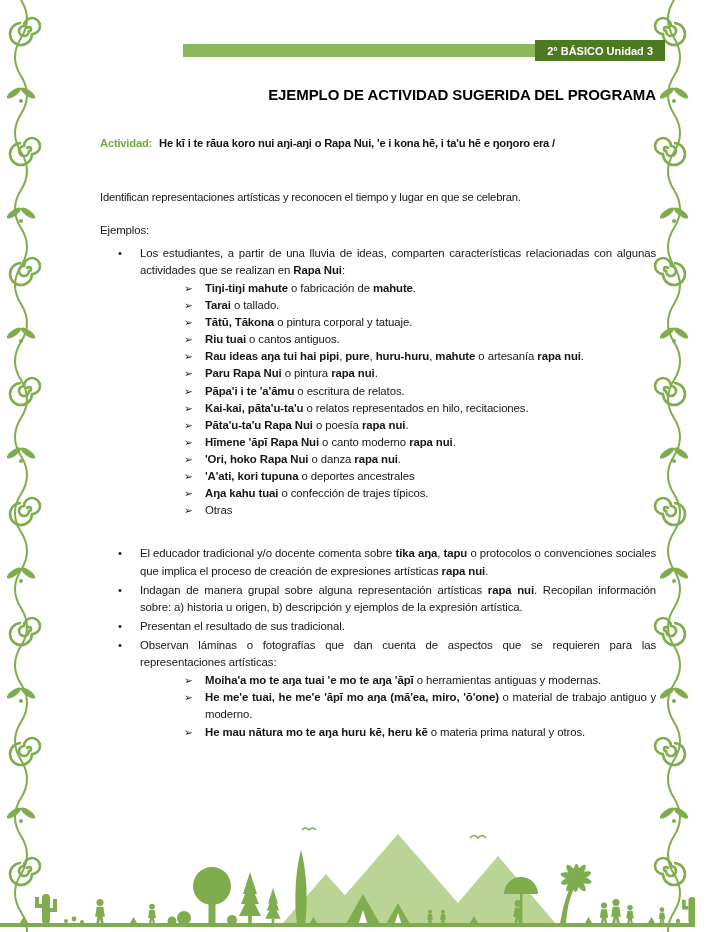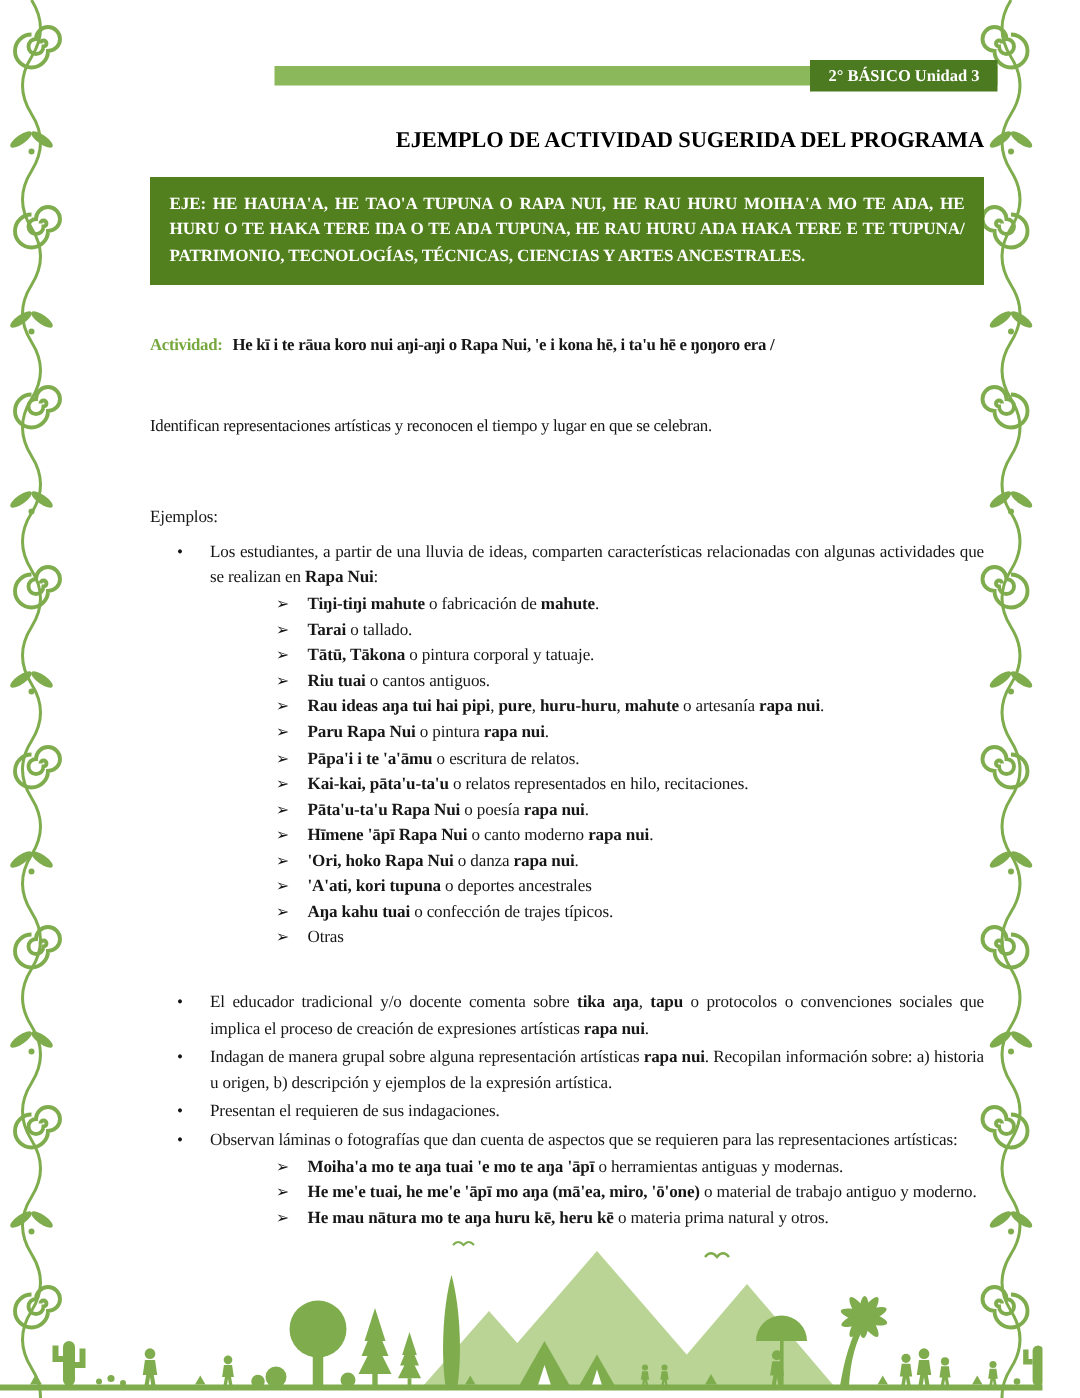--- a/index.html
+++ b/index.html
@@ -1,32 +1,32 @@
 <!DOCTYPE html>
 <html><head>
 <meta charset="utf-8">
 <style>
   html,body{margin:0;padding:0;background:#fff;}
   .page{position:relative;width:695px;height:932px;background:#fff;overflow:hidden;
-        font-family:Liberation Serif, serif;color:#161616;}
+        font-family:Liberation Sans, sans-serif;color:#161616;}
   .border{position:absolute;top:0;height:932px;width:44px;}
   .border-left{left:0;}
   .border-right{right:0;transform:scaleX(-1);}
   .header-bar{position:absolute;left:183px;right:30px;top:44px;height:13px;background:#8cb85c;}
   .badge{position:absolute;right:30px;top:40px;height:21px;background:#4c7a20;color:#fff;
          font-size:11px;font-weight:bold;display:flex;align-items:center;padding:0 12px;}
   .content{position:absolute;left:100px;width:556px;top:86px;letter-spacing:-0.1px;}
   .title{text-align:right;font-weight:bold;font-size:15px;color:#000;}
   .eje-box{margin-top:15px;background:#53801f;color:#fff;font-weight:bold;font-size:11.4px;
            line-height:1.52;padding:10px 13px;text-align:justify;}
   .actividad{margin-top:32px;font-size:11.2px;line-height:1.55;letter-spacing:-0.2px;}
   .act-label{color:#76a83e;font-weight:bold;margin-right:4px;}
   .act-bold{font-weight:bold;}
   .act-normal{display:block;margin-top:37px;}
-  .ejemplos{margin-top:45px;font-size:11.4px;}
+  .ejemplos{margin-top:17px;font-size:11.4px;}
   #list-root{margin-top:9px;font-size:11.4px;line-height:1.5;}
   .bullet-block{margin-bottom:2px;}
   .bullet-block.gap-after{margin-bottom:26px;}
   .sub-list{margin-top:1px;}
   .li-row{display:flex;}
   .bullet-row{margin-left:18px;margin-bottom:1px;}
   .bullet-row .marker{flex:0 0 22px;}
   .arrow-row{margin-left:84px;}
   .arrow-row .marker{flex:0 0 21px;font-size:10.5px;padding-top:1px;}
   .txt{flex:1;text-align:justify;}
@@ -87,23 +87,20 @@
   </svg>
 
   <div class="header-bar"></div>
   <div class="badge">
     <span>2° BÁSICO Unidad 3</span>
   </div>
 
   <div class="content">
     <div class="title">EJEMPLO DE ACTIVIDAD SUGERIDA DEL PROGRAMA</div>
 
-    <div class="eje-box">
-      <span>EJE: HE HAUHA'A, HE TAO'A TUPUNA O RAPA NUI, HE RAU HURU MOIHA'A MO TE AŊA, HE HURU O TE HAKA TERE IŊA O TE AŊA TUPUNA, HE RAU HURU AŊA HAKA TERE E TE TUPUNA/ PATRIMONIO, TECNOLOGÍAS, TÉCNICAS, CIENCIAS Y ARTES ANCESTRALES.</span>
-    </div>
 
     <div class="actividad">
       <span class="act-label">Actividad:</span>
       <span class="act-bold">He kī i te rāua koro nui aŋi-aŋi o Rapa Nui, 'e i kona hē, i ta'u hē e ŋoŋoro era /</span>
       <span class="act-normal">Identifican representaciones artísticas y reconocen el tiempo y lugar en que se celebran.</span>
     </div>
 
     <div class="ejemplos">Ejemplos:</div>
 
     <div id="list-root">
@@ -179,21 +176,21 @@
         </div>
         <div class="bullet-block">
           <div class="li-row bullet-row">
             <span class="marker">•</span>
             <span class="txt"><span>Indagan de manera grupal sobre alguna representación artísticas </span><span class="b">rapa nui</span><span>. Recopilan información sobre: a) historia u origen, b) descripción y ejemplos de la expresión artística.</span></span>
           </div>
         </div>
         <div class="bullet-block">
           <div class="li-row bullet-row">
             <span class="marker">•</span>
-            <span class="txt"><span>Presentan el requieren de sus indagaciones.</span></span>
+            <span class="txt"><span>Presentan el resultado de sus tradicional.</span></span>
           </div>
         </div>
         <div class="bullet-block">
           <div class="li-row bullet-row">
             <span class="marker">•</span>
             <span class="txt"><span>Observan láminas o fotografías que dan cuenta de aspectos que se requieren para las representaciones artísticas:</span></span>
           </div>
           <div class="sub-list">
             <div class="li-row arrow-row">
               <span class="marker">➢</span>

